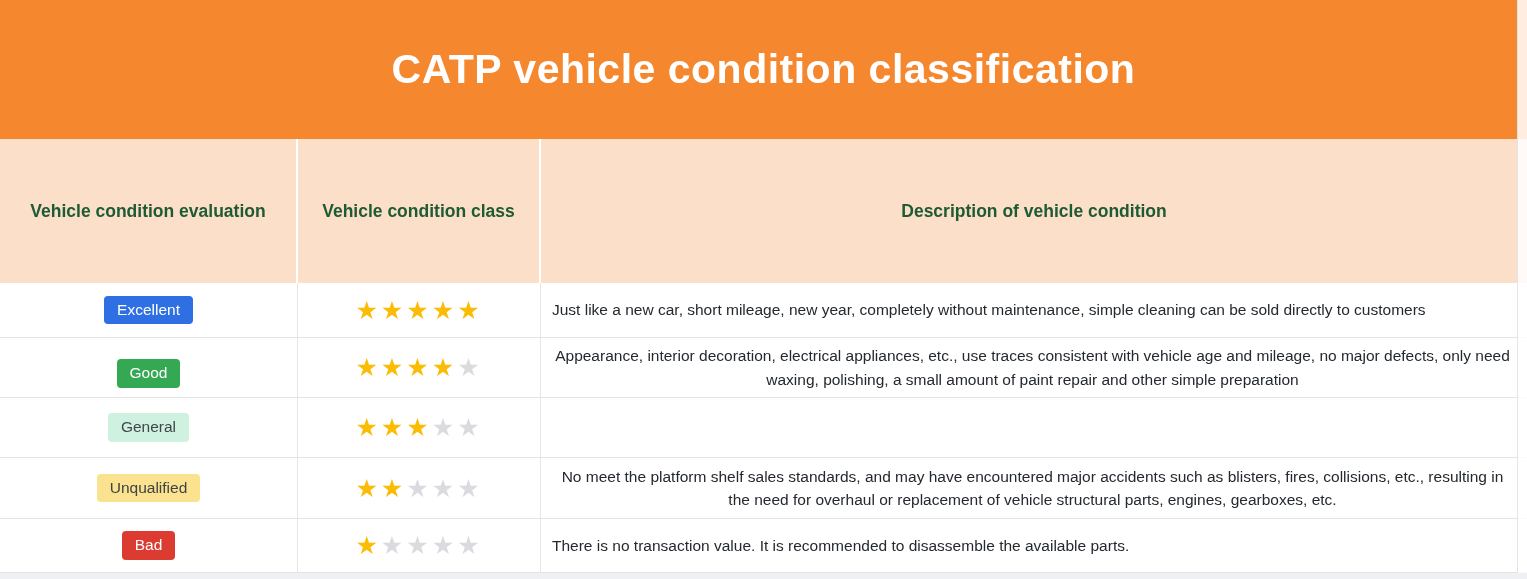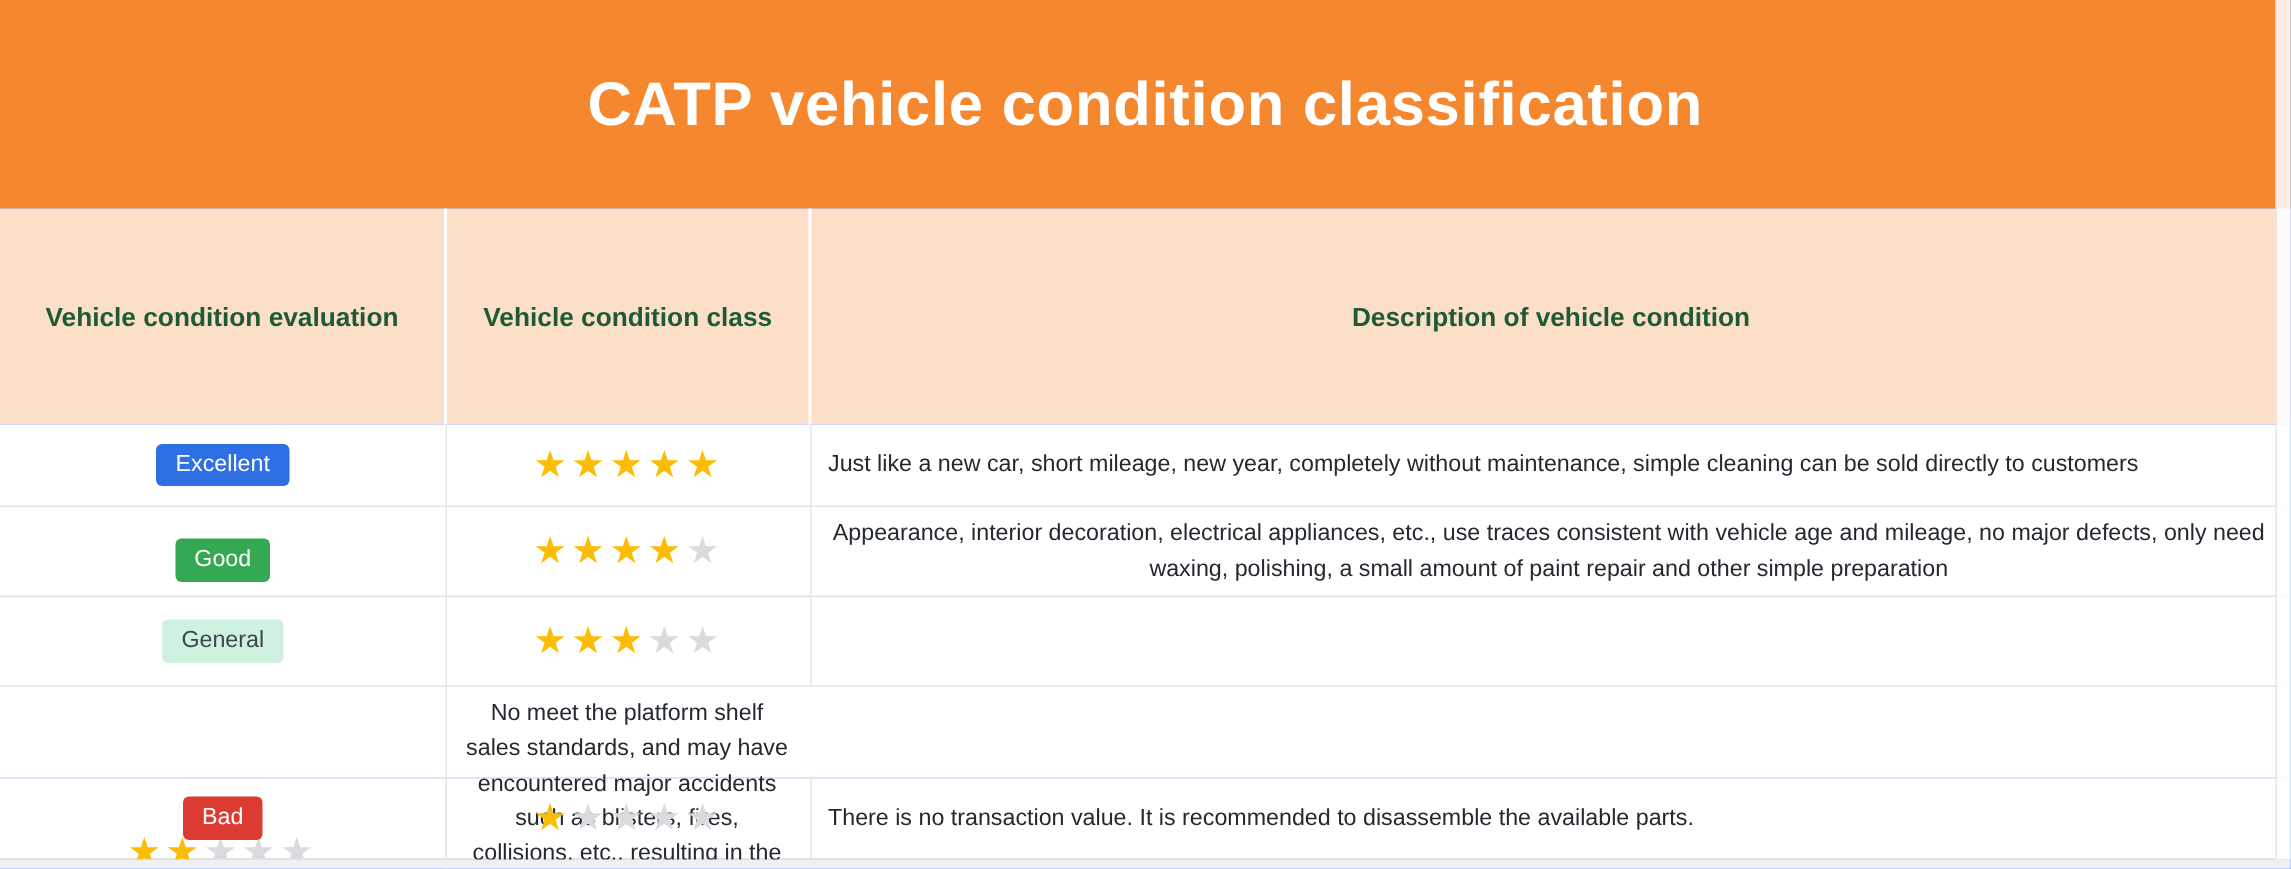--- a/index.html
+++ b/index.html
@@ -91,20 +91,23 @@
   <div class="trow">
     <div class="cell c1">
       <span class="badge" style="background: rgb(207, 241, 223); color: rgb(64, 70, 77);">General</span>
     </div>
     <div class="cell c2">
       <span class="stars"><span class="star-filled">★</span><span class="star-filled">★</span><span class="star-filled">★</span><span class="star-empty">★</span><span class="star-empty">★</span></span>
     </div>
   </div>
 
   <div class="trow">
+    <div class="cell c1">
+      <span class="badge" style="background: rgb(250, 226, 143); color: rgb(63, 66, 70);">Unqualified</span>
+    </div>
     <div class="cell c2">
       <span class="stars"><span class="star-filled">★</span><span class="star-filled">★</span><span class="star-empty">★</span><span class="star-empty">★</span><span class="star-empty">★</span></span>
     </div>
     <div class="cell c3">
       <span class="desc">No meet the platform shelf sales standards, and may have encountered major accidents such as blisters, fires, collisions, etc., resulting in the need for overhaul or replacement of vehicle structural parts, engines, gearboxes, etc.</span>
     </div>
   </div>
 
   <div class="trow">
     <div class="cell c1">

